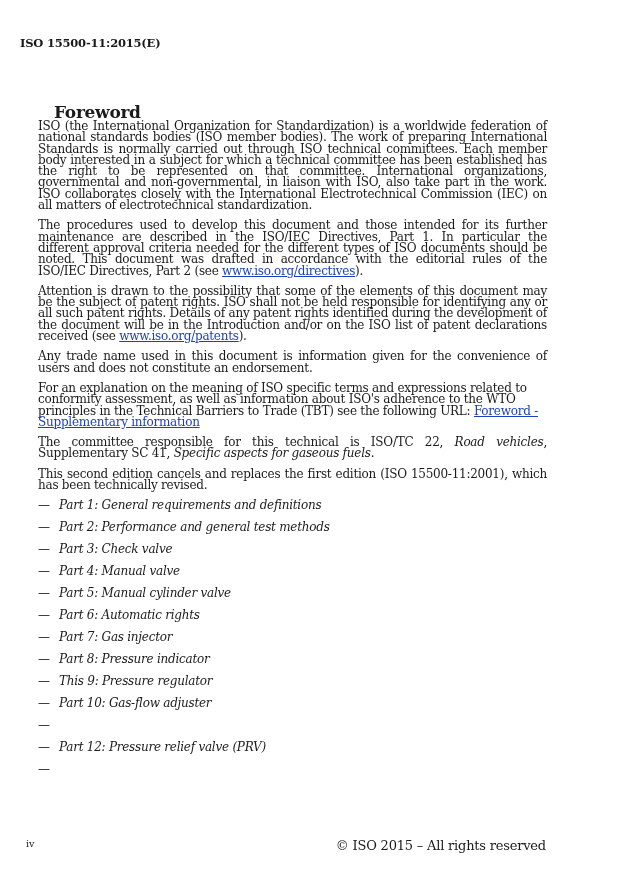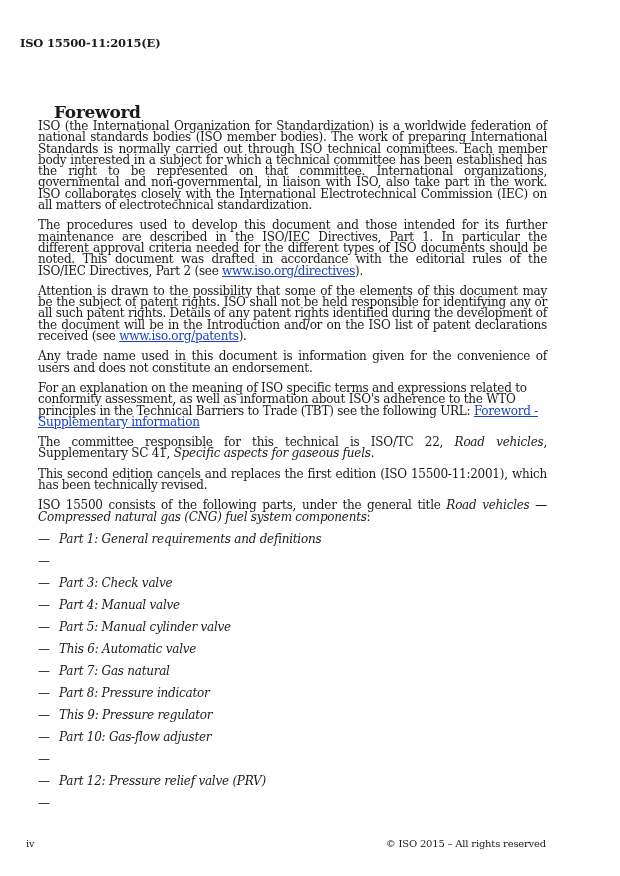--- a/index.html
+++ b/index.html
@@ -9,65 +9,65 @@
   .title { position: absolute; left: 38px; top: 86px; font-weight: bold; font-size: 17px; letter-spacing: -0.3px; }
   .content { position: absolute; left: 38px; top: 121px; width: 509px; font-size: 12px; line-height: 11.3px; letter-spacing: -0.25px; }
   .content p { margin: 0 0 9px 0; text-align: justify; }
   .content a { color: #1a3fbf; text-decoration: underline; text-align: center; }
   .content em { font-style: italic; }
   .parts { list-style: none; margin: 0; padding: 0; }
   .parts li { height: 22px; line-height: 11.3px; display: flex; }
   .parts .dash { width: 21px; flex: none; }
   .parts .label { font-style: italic; }
   .footer-left { position: absolute; left: 26px; top: 838px; font-size: 9.6px; }
-  .footer-right { position: absolute; right: 74px; top: 838px; font-size: 10px; letter-spacing: -0.2px; }
+  .footer-right { position: absolute; right: 74px; top: 838px; font-size: 13px; letter-spacing: -0.2px; }
 </style>
 </head>
 <body>
 
 <div class="header">ISO 15500-11:2015(E)</div>
 <h1 class="title" style="margin:16px">Foreword</h1>
 
 <div class="content">
   <p>ISO (the International Organization for Standardization) is a worldwide federation of national standards bodies (ISO member bodies). The work of preparing International Standards is normally carried out through ISO technical committees. Each member body interested in a subject for which a technical committee has been established has the right to be represented on that committee. International organizations, governmental and non-governmental, in liaison with ISO, also take part in the work. ISO collaborates closely with the International Electrotechnical Commission (IEC) on all matters of electrotechnical standardization.</p>
   <p><span>The procedures used to develop this document and those intended for its further maintenance are described in the ISO/IEC Directives, Part 1.  In particular the different approval criteria needed for the different types of ISO documents should be noted.  This document was drafted in accordance with the editorial rules of the ISO/IEC Directives, Part 2 (see </span><a href="#">www.iso.org/directives</a><span>).</span></p>
   <p><span>Attention is drawn to the possibility that some of the elements of this document may be the subject of patent rights. ISO shall not be held responsible for identifying any or all such patent rights.  Details of any patent rights identified during the development of the document will be in the Introduction and/or on the ISO list of patent declarations received (see </span><a href="#">www.iso.org/patents</a><span>).</span></p>
   <p>Any trade name used in this document is information given for the convenience of users and does not constitute an endorsement.</p>
   <p style="text-align:left"><span>For an explanation on the meaning of ISO specific terms and expressions related to conformity assessment, as well as information about ISO's adherence to the WTO principles in the Technical Barriers to Trade (TBT) see the following URL:  </span><a href="#">Foreword - Supplementary information</a></p>
   <p><span>The committee responsible for this technical is ISO/TC 22, </span><em>Road vehicles</em><span>, Supplementary SC 41, </span><em>Specific aspects for gaseous fuels</em><span>.</span></p>
   <p>This second edition cancels and replaces the first edition (ISO 15500-11:2001), which has been technically revised.</p>
-  <p style="margin-bottom:11px"><span>ISO 15500 consists of the following parts, under the general title </span><em>Road vehicles — Compressed natural gas (CNG) fuel system components</em><span>:</span></p>
 
   <ul class="parts">
     <li>
         <span class="dash">—</span>
         <span class="label">Part 1: General requirements and definitions</span>
       </li>
     <li>
         <span class="dash">—</span>
+        <span class="label">Part 2: Performance and general test methods</span>
       </li>
     <li>
         <span class="dash">—</span>
         <span class="label">Part 3: Check valve</span>
       </li>
     <li>
         <span class="dash">—</span>
         <span class="label">Part 4: Manual valve</span>
       </li>
     <li>
         <span class="dash">—</span>
         <span class="label">Part 5: Manual cylinder valve</span>
       </li>
     <li>
         <span class="dash">—</span>
-        <span class="label">This 6: Automatic valve</span>
+        <span class="label">Part 6: Automatic rights</span>
       </li>
     <li>
         <span class="dash">—</span>
-        <span class="label">Part 7: Gas natural</span>
+        <span class="label">Part 7: Gas injector</span>
       </li>
     <li>
         <span class="dash">—</span>
         <span class="label">Part 8: Pressure indicator</span>
       </li>
     <li>
         <span class="dash">—</span>
         <span class="label">This 9: Pressure regulator</span>
       </li>
     <li>

